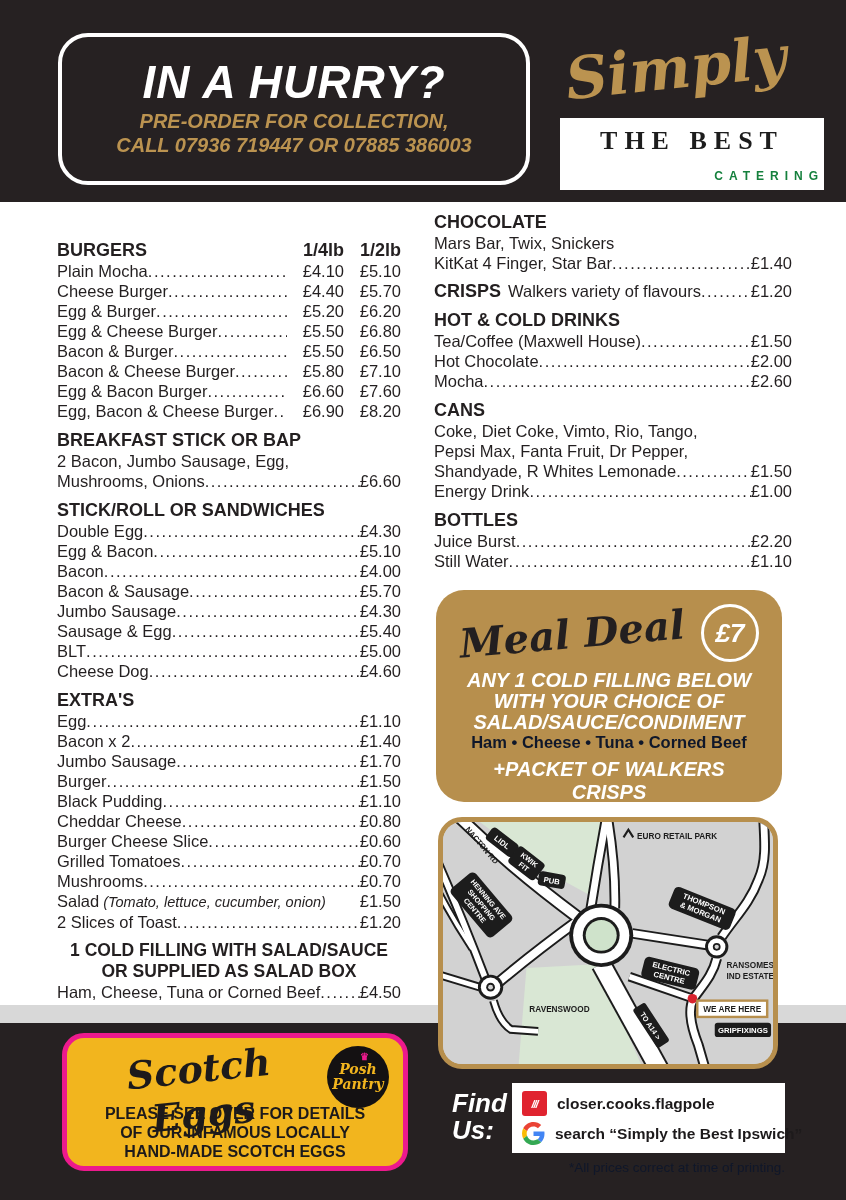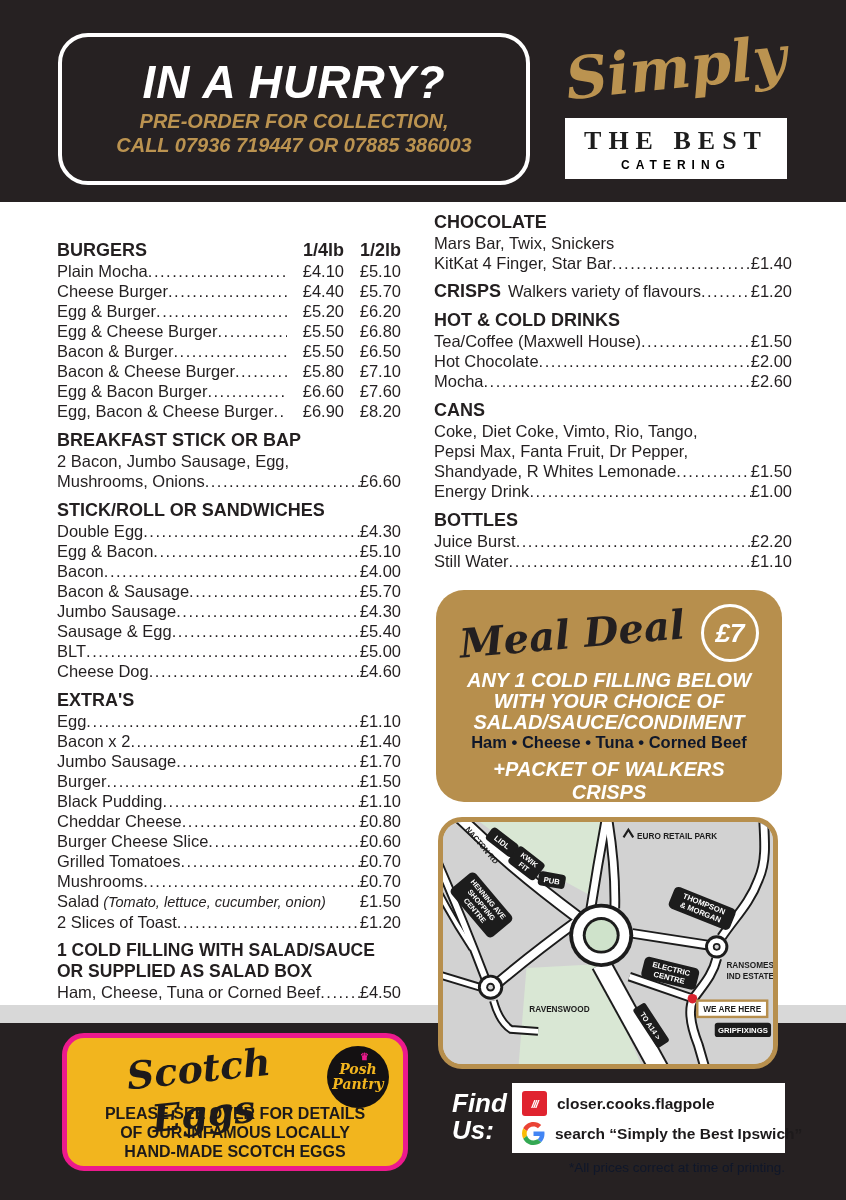--- a/index.html
+++ b/index.html
@@ -6,34 +6,34 @@
   body{font-family:"Liberation Sans",sans-serif;color:#231f20;}
   .page{position:relative;width:846px;height:1200px;background:#ffffff;overflow:hidden;}
 
   
   .band-top{position:absolute;left:0;top:0;width:846px;height:202px;background:#262122;}
   .hurry-box{position:absolute;left:58px;top:33px;width:464px;height:144px;border:4px solid #ffffff;border-radius:30px;text-align:center;}
   .hurry-title{margin-top:18px;font-size:46px;font-weight:bold;font-style:italic;color:#ffffff;letter-spacing:1px;}
   .hurry-sub{margin-top:0;font-size:20px;line-height:24px;font-weight:bold;font-style:italic;color:#bb9350;}
   .logo{position:absolute;left:560px;top:22px;width:232px;text-align:center;}
   .logo-script{font-family:"DejaVu Serif",serif;font-style:italic;font-weight:bold;font-size:58px;line-height:92px;color:#bb9350;transform:rotate(-6deg);}
-  .logo-box{margin:4px auto 0;width:222px;background:#ffffff;padding:8px 0 7px;}
+  .logo-box{margin:4px auto 0;width:264px;background:#ffffff;padding:8px 0 7px;}
   .logo-name{font-family:"Liberation Serif",serif;font-size:26px;letter-spacing:7px;color:#1d1d1d;font-weight:600;}
-  .logo-sub{margin-top:2px;font-size:12px;letter-spacing:6px;color:#000000;font-weight:bold;}
+  .logo-sub{margin-top:13px;font-size:12px;letter-spacing:6px;color:#15803d;font-weight:bold;text-align:right;}
 
   
   .col{position:absolute;top:211px;}
   .col-left{left:57px;width:344px;margin-top:28px;}
   .col-right{left:434px;width:358px;}
   section{margin-top:8px;}
   section:first-child{margin-top:0;}
   .sec-head{font-size:18px;font-weight:bold;line-height:22px;display:flex;align-items:baseline;}
   .sec-head .h{flex:1;}
   .sec-head .ph{width:57px;text-align:right;}
-  .sec-head2{font-size:17.5px;font-weight:bold;line-height:21px;}
+  .sec-head2{font-size:17.5px;font-weight:bold;line-height:21px;text-align:center;}
   .row{display:flex;align-items:baseline;font-size:16.5px;line-height:20px;white-space:nowrap;}
   .lbl{flex:0 0 auto;}
   .note{font-style:italic;font-size:14.5px;margin-left:4px;}
   .dots{flex:1 1 0;min-width:0;overflow:hidden;}
   .dots::after{content:"...................................................................................";letter-spacing:1.5px;}
   .p1,.p2{flex:0 0 57px;text-align:right;}
   .pr{flex:0 0 auto;margin-left:auto;}
   .h-inline{font-weight:bold;font-size:18px;margin-right:7px;}
 
   

